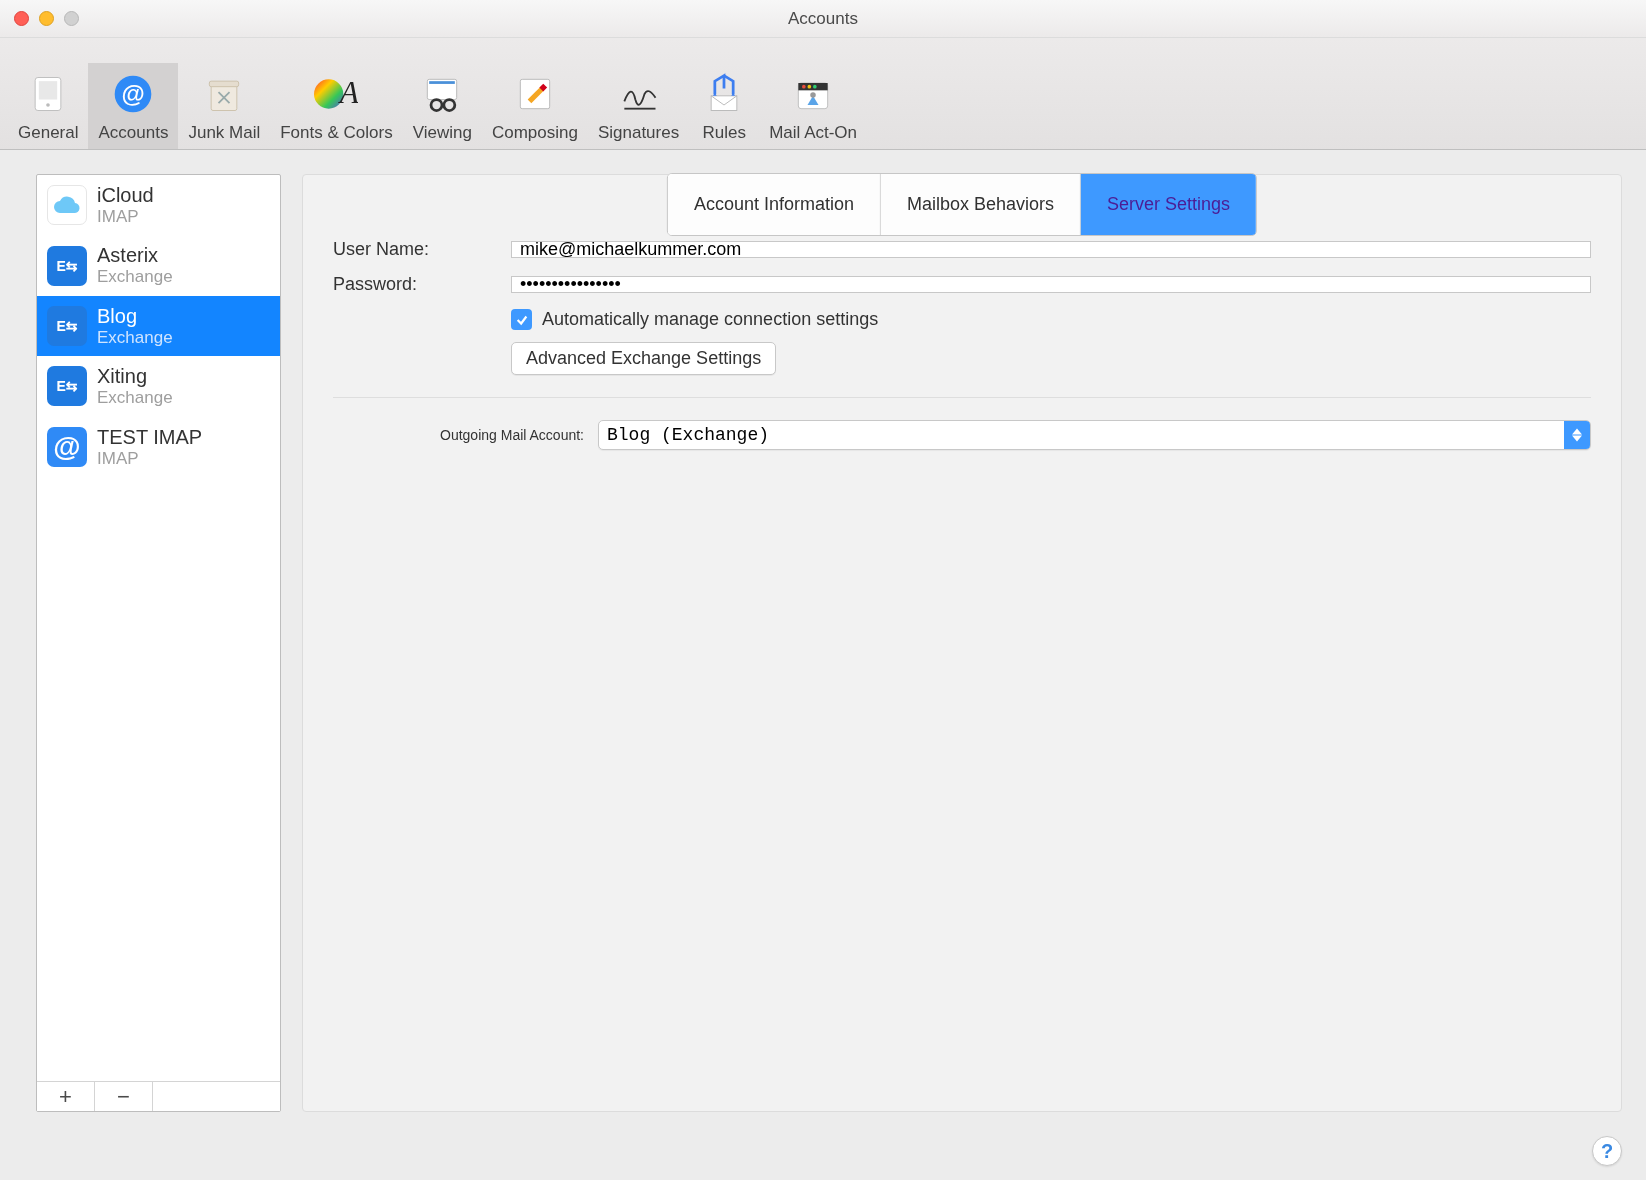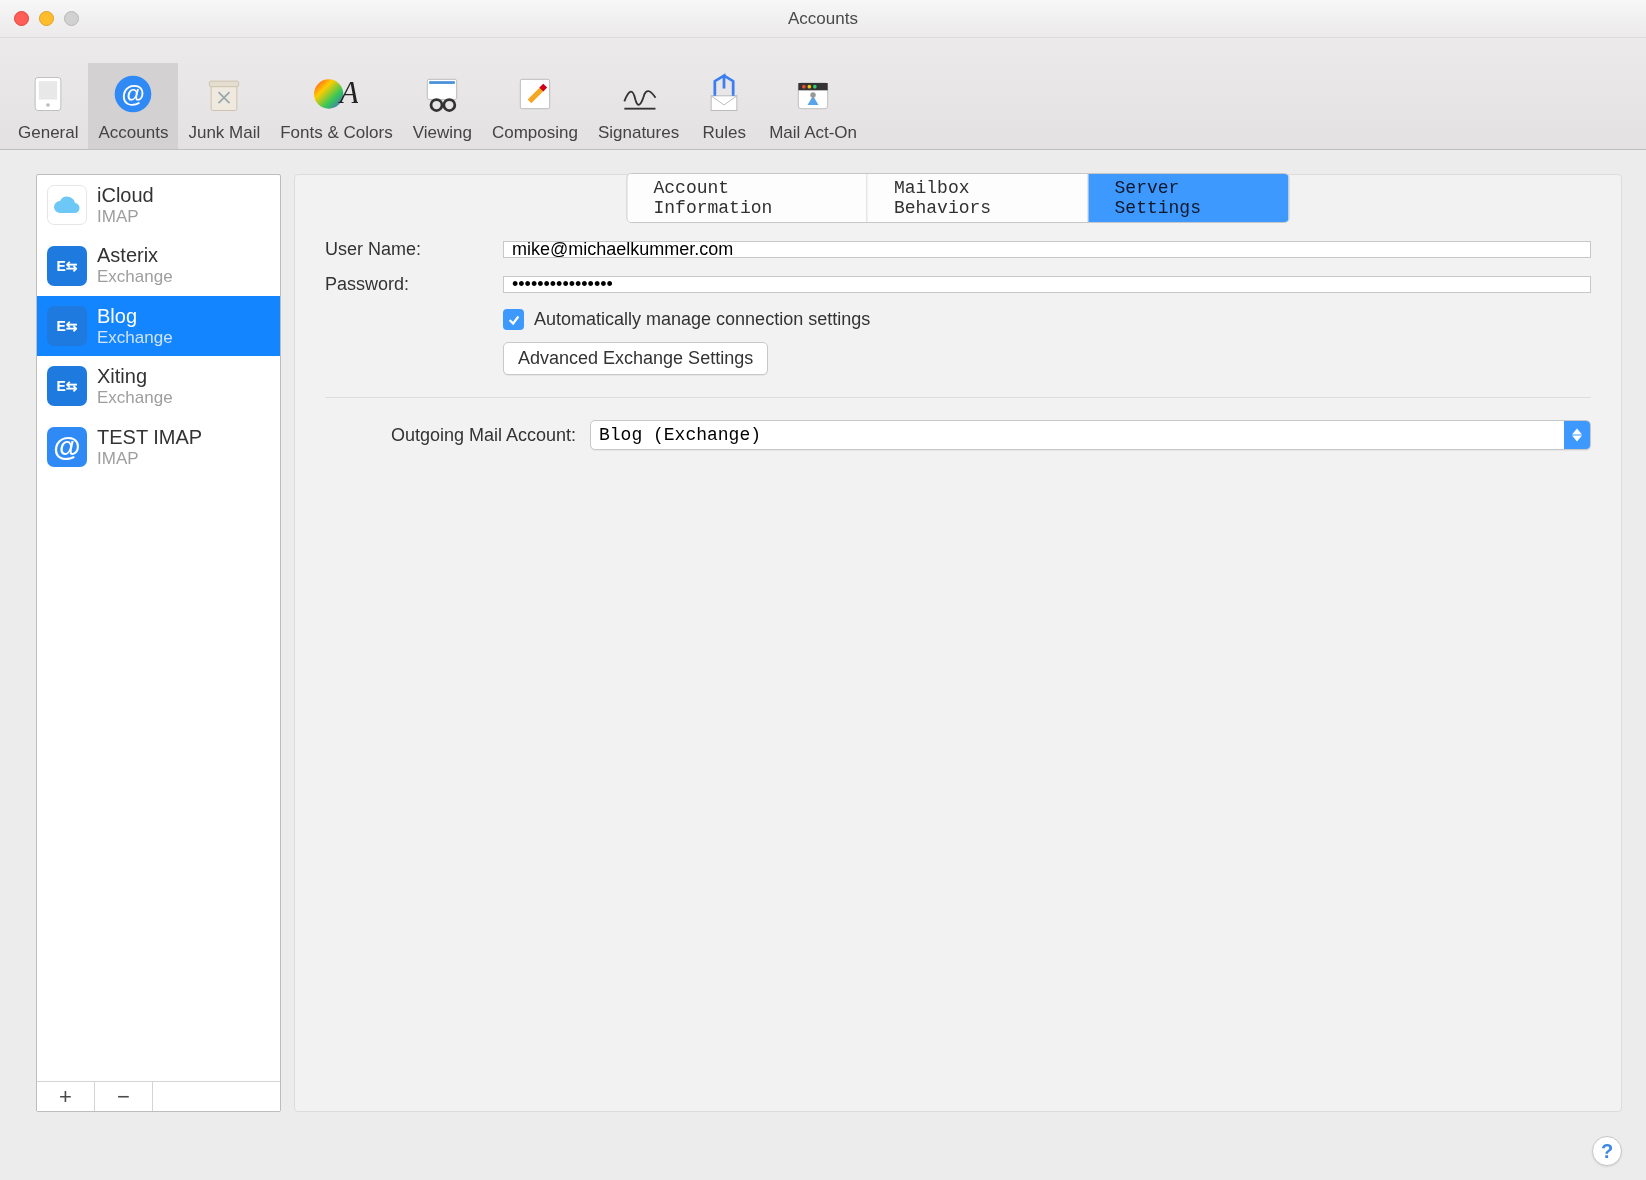--- a/index.html
+++ b/index.html
@@ -45,21 +45,21 @@
   }
   .tool-icon {
     width: 50px; height: 50px; display: flex; align-items: center; justify-content: center;
     margin-bottom: 4px;
   }
 
   
   .main {
     display: flex;
     padding: 24px 24px 8px 36px;
-    gap: 13px;
+    gap: 21px;
     height: calc(100% - 38px - 112px - 60px);
   }
 
   
   .accounts-panel {
     width: 245px;
     display: flex; flex-direction: column;
     border: 1px solid #bdbdbd;
     background: #fff;
     border-radius: 2px;
@@ -108,29 +108,28 @@
     top: -2px;
     left: 50%;
     transform: translateX(-50%);
     display: flex;
     border: 1px solid #c6c6c6;
     border-radius: 5px;
     overflow: hidden;
     background: #fff;
   }
   .seg {
-    padding: 4px 26px;
+    padding: 20px 26px;
     font-size: 18px;
     color: #313131;
     border-right: 1px solid #d0d0d0;
     background: #fdfdfd;
-    font-family: Liberation Mono, monospace;
   }
   .seg:last-child { border-right: none; }
-  .seg.selected { background: #3e99ff; color: #0f172a; }
+  .seg.selected { background: #3e99ff; color: #4c1d95; }
 
   .form-area {
     padding: 64px 30px 20px 30px;
   }
   .form-row { display: flex; align-items: center; margin-bottom: 14px; }
   .form-label {
     width: 178px; text-align: left; padding-right: 14px; font-size: 18px; color: #333;
   }
   .text-input {
     flex: 1;
@@ -152,21 +151,21 @@
     border-radius: 5px;
     padding: 5px 14px;
     font-size: 18px;
     color: #333;
     box-shadow: 0 1px 0 rgba(0,0,0,.05);
   }
 
   .hr { border: none; border-top: 1px solid #dedede; margin: 22px 0; }
 
   .select-row { display: flex; align-items:center; }
-  .select-label { width: 265px; text-align: right; padding-right: 14px; font-size: 18px; color: #333; }
+  .select-label { width: 265px; text-align: right; padding-right: 14px; font-size: 14px; color: #333; }
   .select-box {
     flex: 1;
     height: 30px;
     border: 1px solid #c8c8c8;
     border-radius: 5px;
     background: #fff;
     display: flex; align-items: center;
     padding: 0 8px;
     position: relative;
     font-size: 18px;

